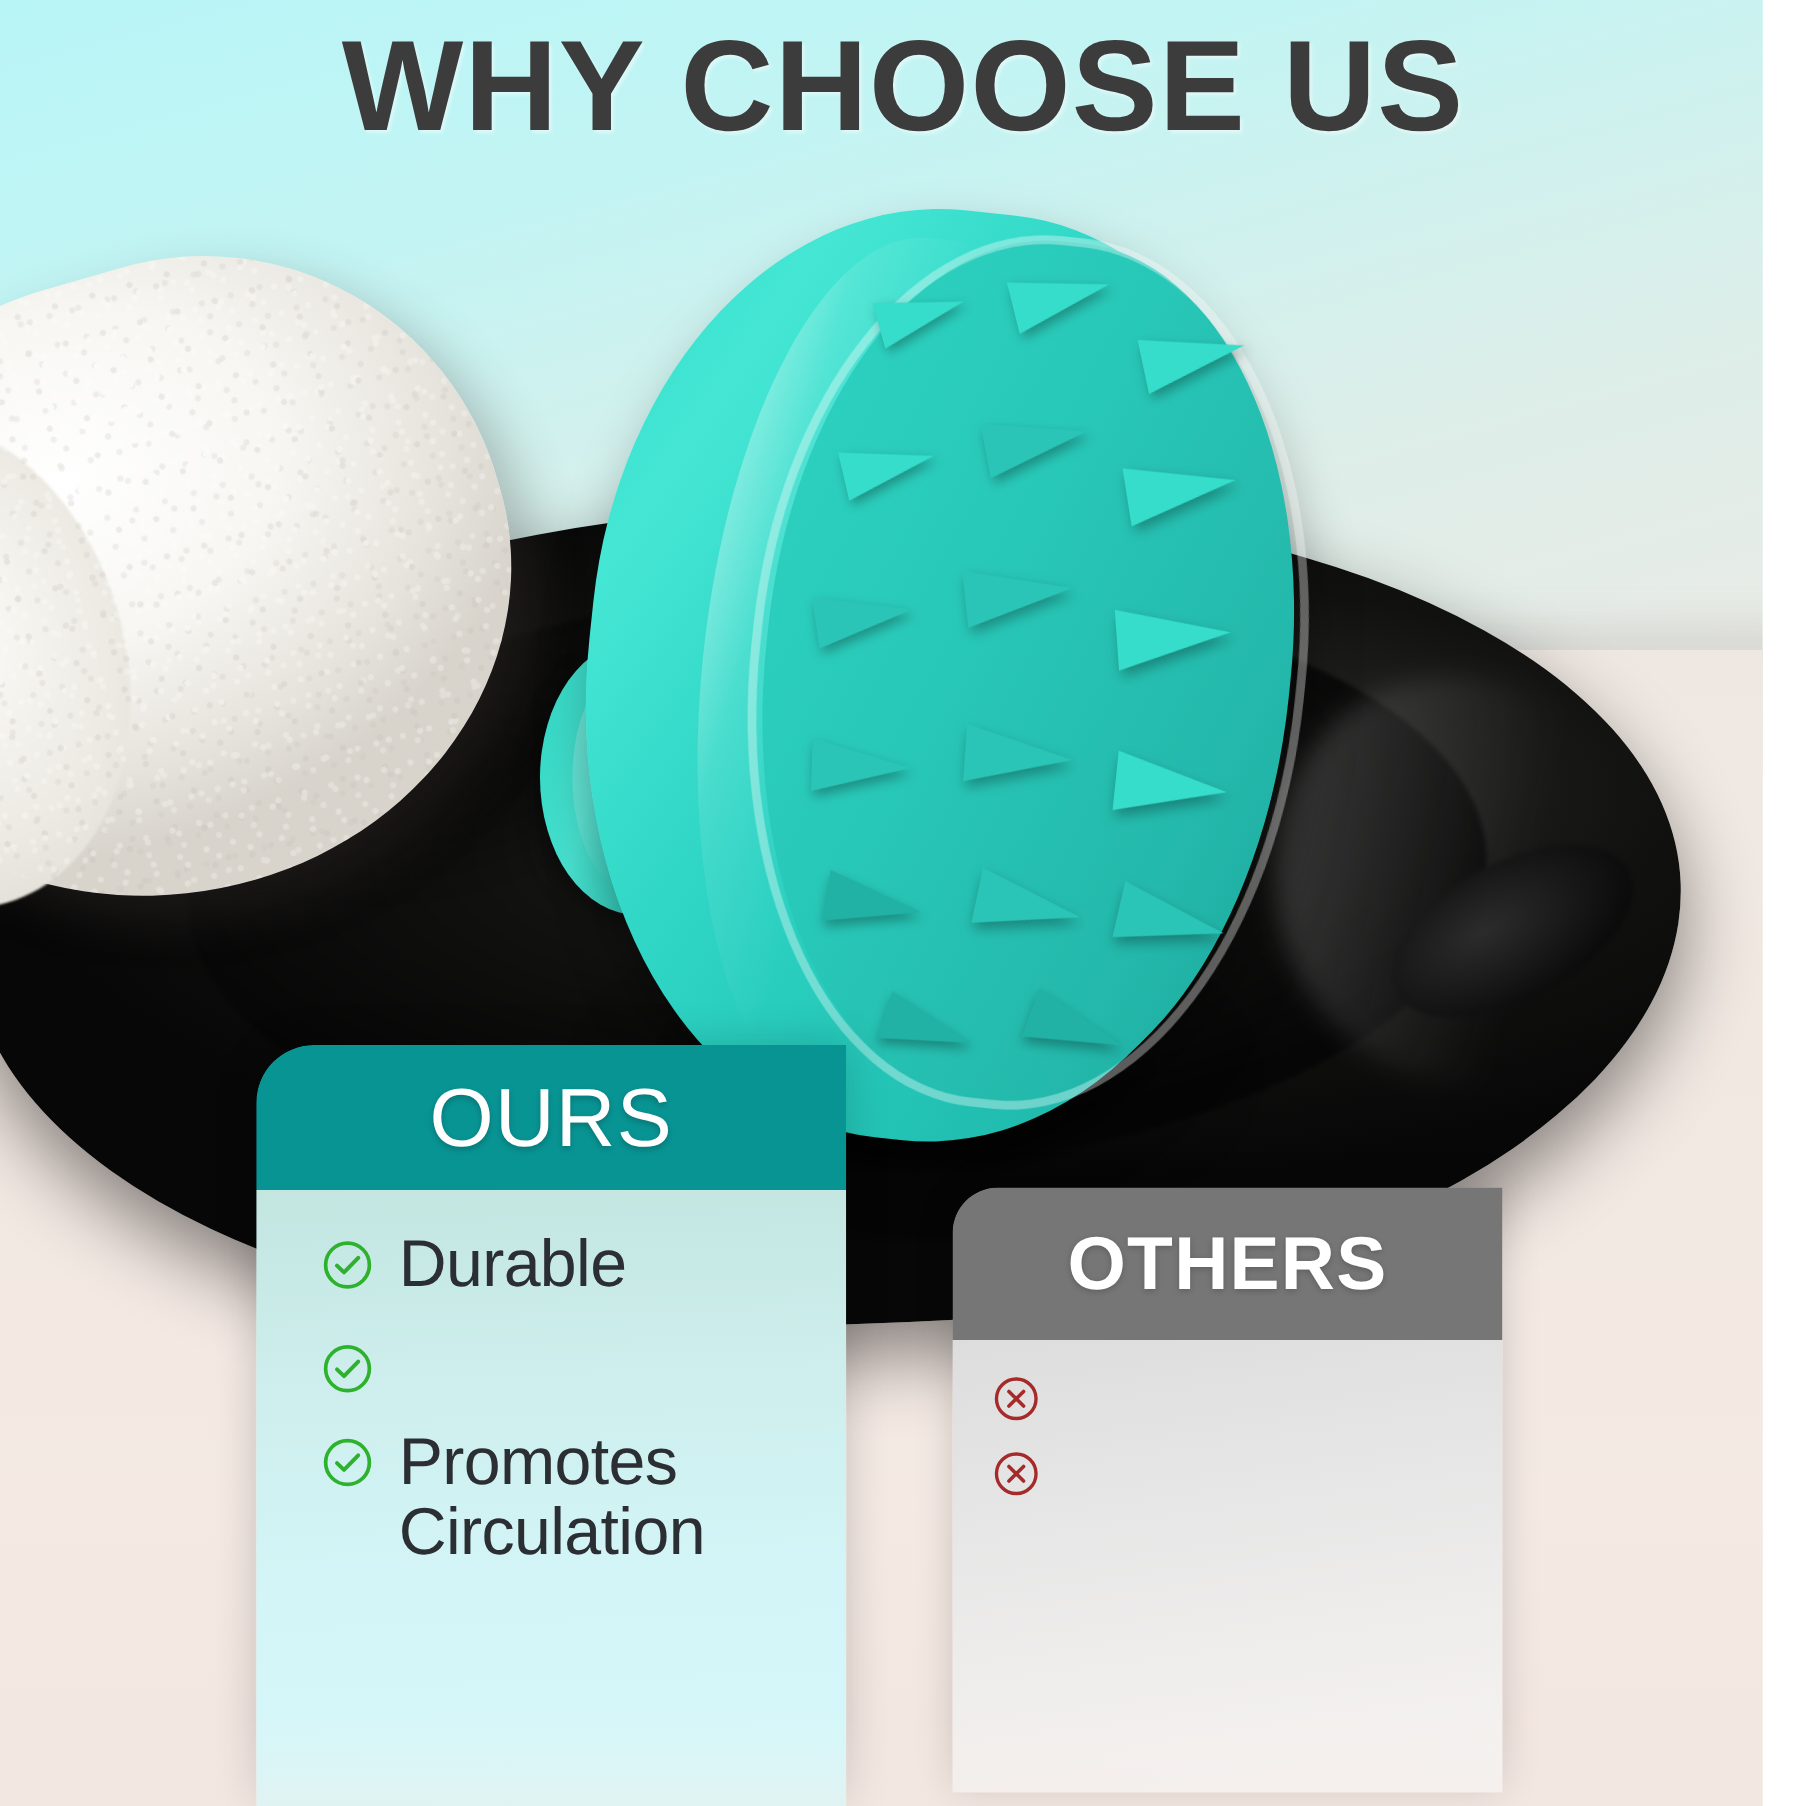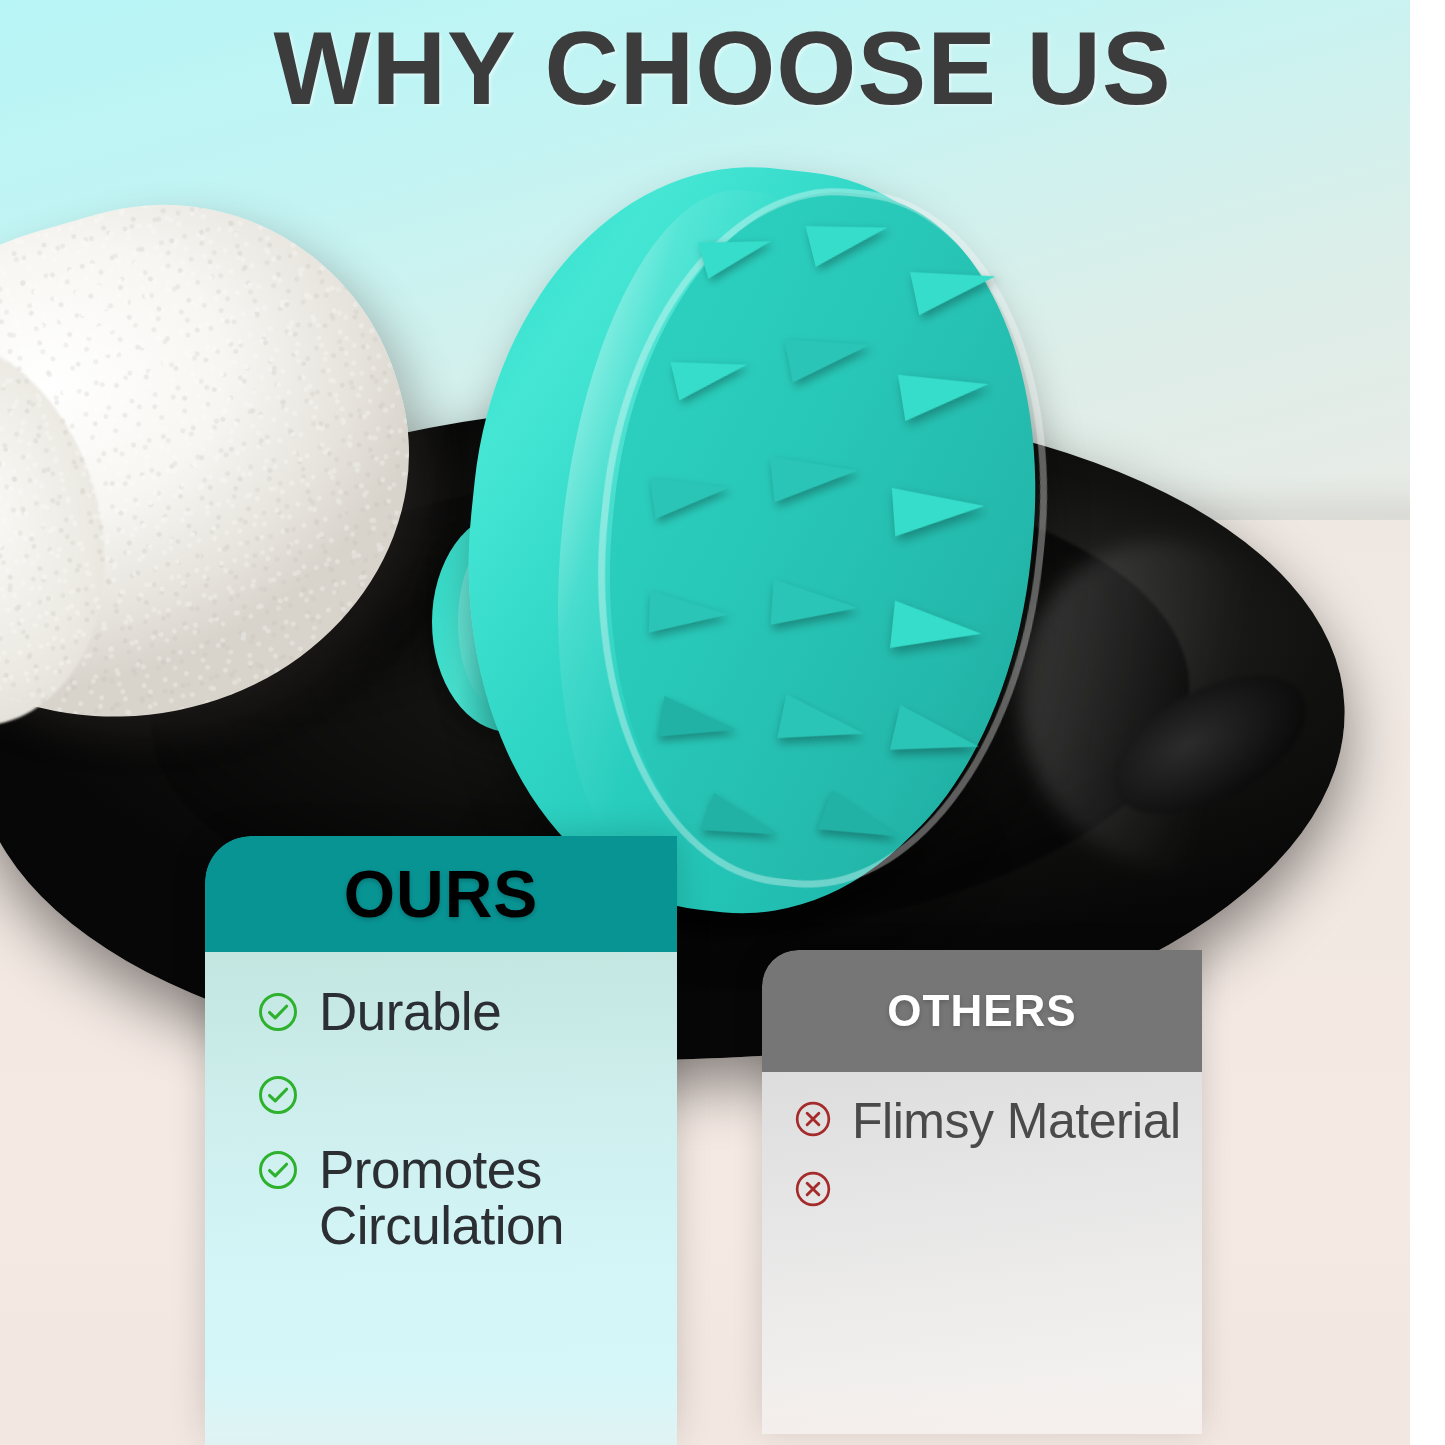--- a/index.html
+++ b/index.html
@@ -208,23 +208,23 @@
     border-radius: 46px 0 0 0;
     box-shadow: 0 0 34px rgba(0,0,0,0.18);
   }
   #ours-card .card-head {
     height: 116px;
     background: #099494;
     display: flex; align-items: center; justify-content: center;
     border-radius: 46px 0 0 0;
   }
   #ours-card .card-head .head-label {
-    color: #000000;
+    color: #ffffff;
     font-size: 66px;
-    font-weight: 700;
+    font-weight: 400;
     letter-spacing: 1px;
     line-height: 1;
     text-shadow: 0 2px 5px rgba(0,0,0,0.22);
   }
   #ours-card .card-body {
     height: 493px;
     background: linear-gradient(178deg, #c3e6e1 0%, #cdeeec 30%, #d4f5f7 62%, #d6f8fb 100%);
     padding: 32px 26px 18px 52px;
   }
 
@@ -235,21 +235,21 @@
     box-shadow: 0 0 30px rgba(0,0,0,0.16);
   }
   #others-card .card-head {
     height: 122px;
     background: #767676;
     display: flex; align-items: center; justify-content: center;
     border-radius: 36px 0 0 0;
   }
   #others-card .card-head .head-label {
     color: #ffffff;
-    font-size: 44px;
+    font-size: 60px;
     font-weight: 700;
     letter-spacing: 1px;
     line-height: 1;
     text-shadow: 0 2px 5px rgba(0,0,0,0.20);
   }
   #others-card .card-body {
     height: 362px;
     background: linear-gradient(172deg, #dddddd 0%, #e6e6e6 34%, #f0eeed 70%, #f6f3f1 100%);
     padding: 22px 18px 12px 32px;
   }
@@ -403,21 +403,20 @@
     <div class="card-body">
       <ul class="feature-list">
 
         <li class="feature-item">
           <span class="mark">
             <svg viewBox="0 0 24 24" width="100%" height="100%">
               <circle cx="12" cy="12" r="10" fill="none" stroke="#a52a2a" stroke-width="1.7"></circle>
               <path d="M8.3 8.3 L15.7 15.7 M15.7 8.3 L8.3 15.7" fill="none" stroke="#a52a2a" stroke-width="1.8" stroke-linecap="round"></path>
             </svg>
           </span>
-          <span class="feature-text">Flimsy Material</span>
         </li>
 
 
         <li class="feature-item">
           <span class="mark">
             <svg viewBox="0 0 24 24" width="100%" height="100%">
               <circle cx="12" cy="12" r="10" fill="none" stroke="#a52a2a" stroke-width="1.7"></circle>
               <path d="M8.3 8.3 L15.7 15.7 M15.7 8.3 L8.3 15.7" fill="none" stroke="#a52a2a" stroke-width="1.8" stroke-linecap="round"></path>
             </svg>
           </span>

